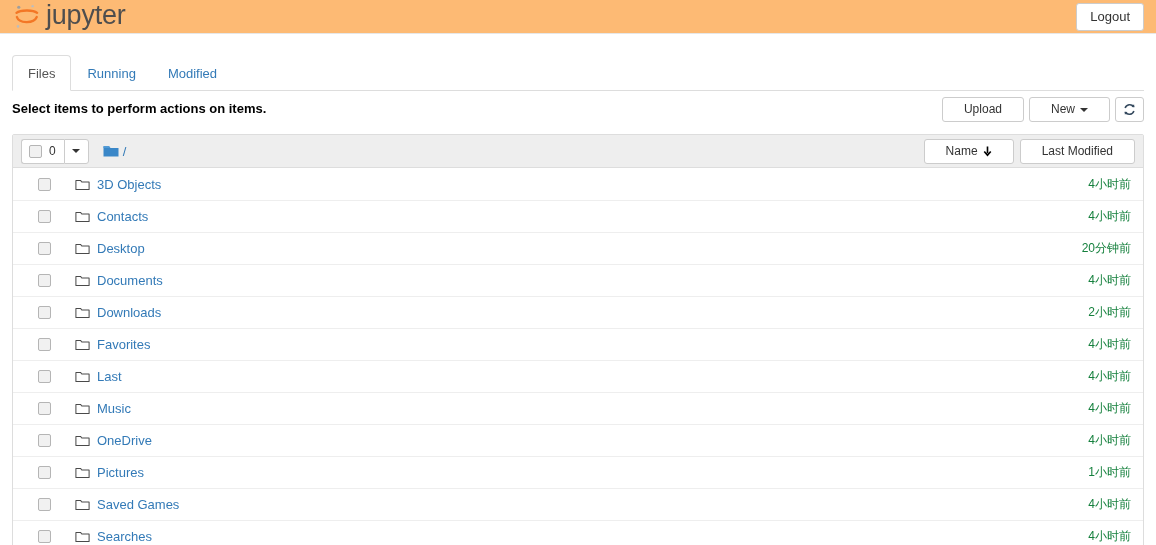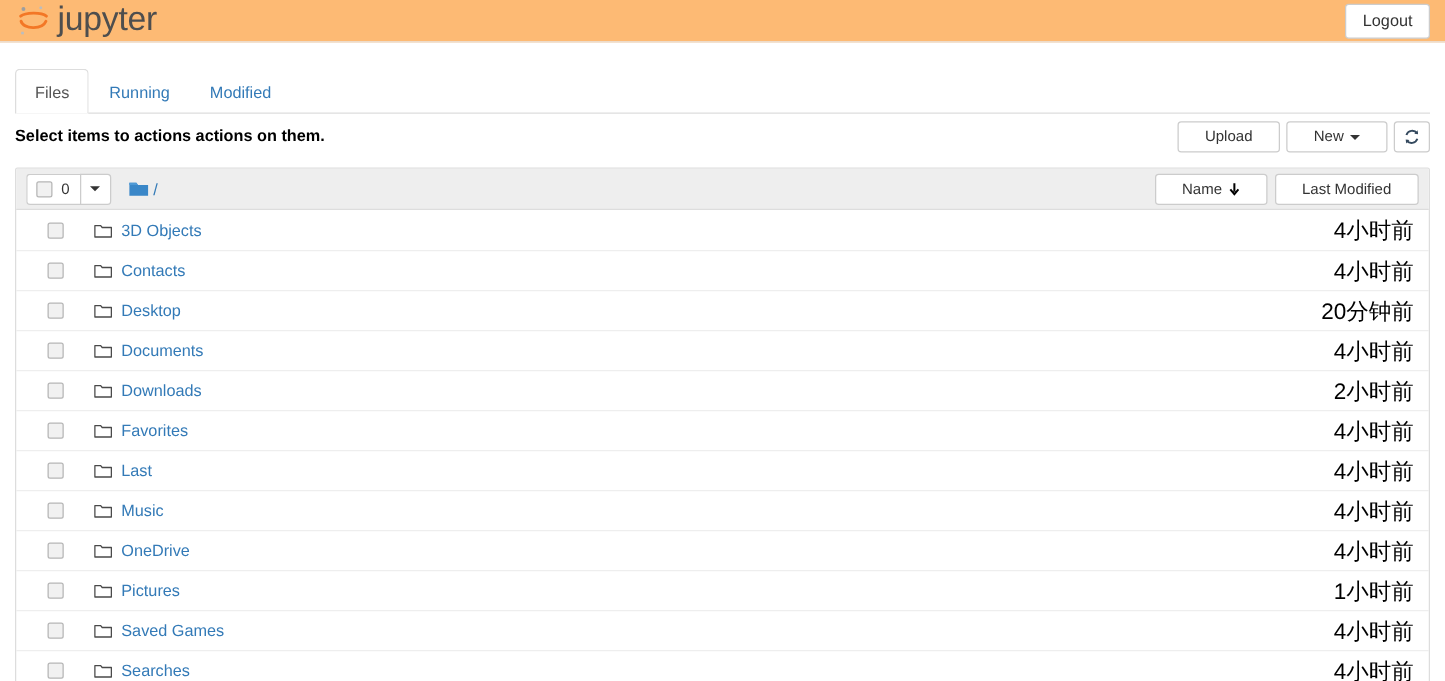--- a/index.html
+++ b/index.html
@@ -203,22 +203,22 @@
   .row-name {
     margin-left: 7px;
     color: #337ab7;
     font-size: 13px;
     text-decoration: none;
     cursor: pointer;
   }
   .row-time {
     position: absolute;
     right: 12px;
-    font-size: 18px;
-    color: #000000;
+    font-size: 12px;
+    color: #15803d;
   }
 </style>
 </head>
 <body>
 
 <div id="header">
   <div id="brand">
     <svg id="brand-logo" viewBox="0 0 40 40">
       <circle cx="9" cy="7" r="2.1" fill="#9e9e9e"></circle>
       <circle cx="27.5" cy="5.5" r="1.6" fill="#bdbdbd"></circle>
@@ -231,21 +231,21 @@
   <button id="logout-btn">Logout</button>
 </div>
 
 <div id="tabbar">
   <a class="tab active" href="#">Files</a>
   <a class="tab" href="#">Running</a>
   <a class="tab" href="#">Modified</a>
 </div>
 
 <div id="actionrow">
-  <div id="select-msg">Select items to actions actions on them.</div>
+  <div id="select-msg">Select items to perform actions on items.</div>
   <div id="action-buttons">
     <button class="btn">
       <span>Upload</span>
     </button>
     <button class="btn">
       <span>New</span>
       <span class="caret"></span>
     </button>
     <button class="btn" id="refresh-btn">
       <svg width="13" height="13" viewBox="0 0 16 16">

